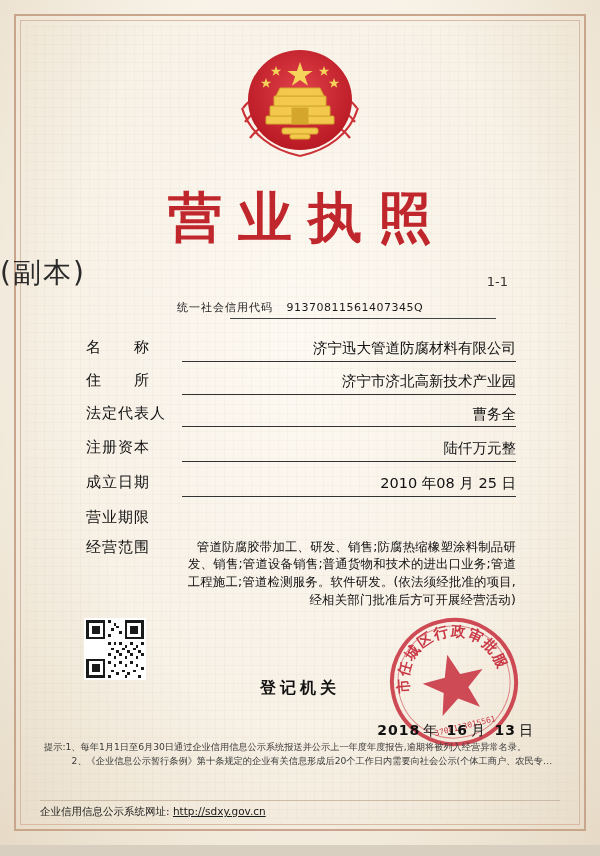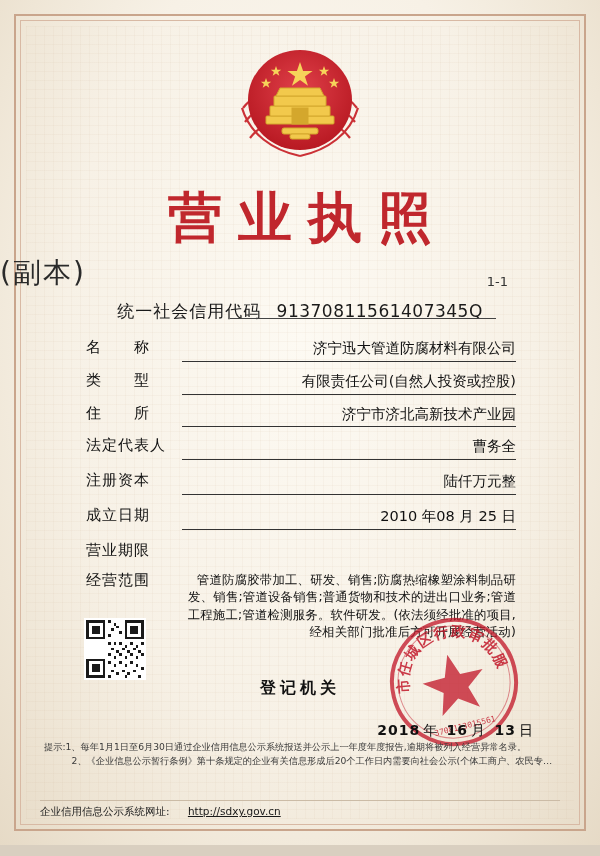--- a/index.html
+++ b/index.html
@@ -55,21 +55,21 @@
   .subtitle{
     position:absolute;top:254px;left:0;width:100%;
     text-align:left;font-size:28px;color:#2a2a2a;letter-spacing:2px;
   }
   .copy-no{
     position:absolute;top:274px;right:92px;
     font-size:13px;color:#333;
   }
   .credit-line{
     position:absolute;top:300px;left:0;width:100%;
-    text-align:center;font-size:17px;color:#1a1a1a;
+    text-align:center;font-size:11px;color:#1a1a1a;
   }
   .credit-line .lbl{letter-spacing:1px;}
   .credit-line .val{margin-left:10px;letter-spacing:.5px;}
   .credit-rule{
     position:absolute;top:318px;left:230px;width:266px;height:1px;background:#444;
   }
 
   
   .fields{
     position:absolute;left:86px;top:338px;width:430px;
@@ -127,21 +127,21 @@
     font-size:9.2px;color:#3a3a3a;line-height:1.55;
   }
   .notes div{white-space:nowrap;overflow:hidden;text-overflow:ellipsis;}
 
   .footer{
     position:absolute;left:40px;right:40px;bottom:26px;
     display:flex;justify-content:space-between;align-items:flex-end;
     font-size:10.5px;color:#222;
   }
   .footer .left{white-space:nowrap;}
-  .footer .url{color:#1a1a1a;text-decoration:underline;margin-left:15px;}
+  .footer .url{color:#1a1a1a;text-decoration:underline;margin-left:0;}
   .footer .right{white-space:nowrap;}
   .footer-rule{
     position:absolute;left:40px;right:40px;bottom:44px;height:1px;background:#cbbba6;
   }
 </style>
 </head>
 <body>
 
 <div class="page">
 
@@ -204,24 +204,20 @@
   </div>
   <div class="credit-rule"></div>
 
   <div class="fields">
 
     <div class="row underlined">
       <div class="label">名　　称</div>
       <div class="value">济宁迅大管道防腐材料有限公司</div>
     </div>
 
-    <div class="row underlined">
-      <div class="label">类　　型</div>
-      <div class="value">有限责任公司(自然人投资或控股)</div>
-    </div>
 
     <div class="row underlined">
       <div class="label">住　　所</div>
       <div class="value">济宁市济北高新技术产业园</div>
     </div>
 
     <div class="row underlined tall">
       <div class="label">法定代表人</div>
       <div class="value">曹务全</div>
     </div>

